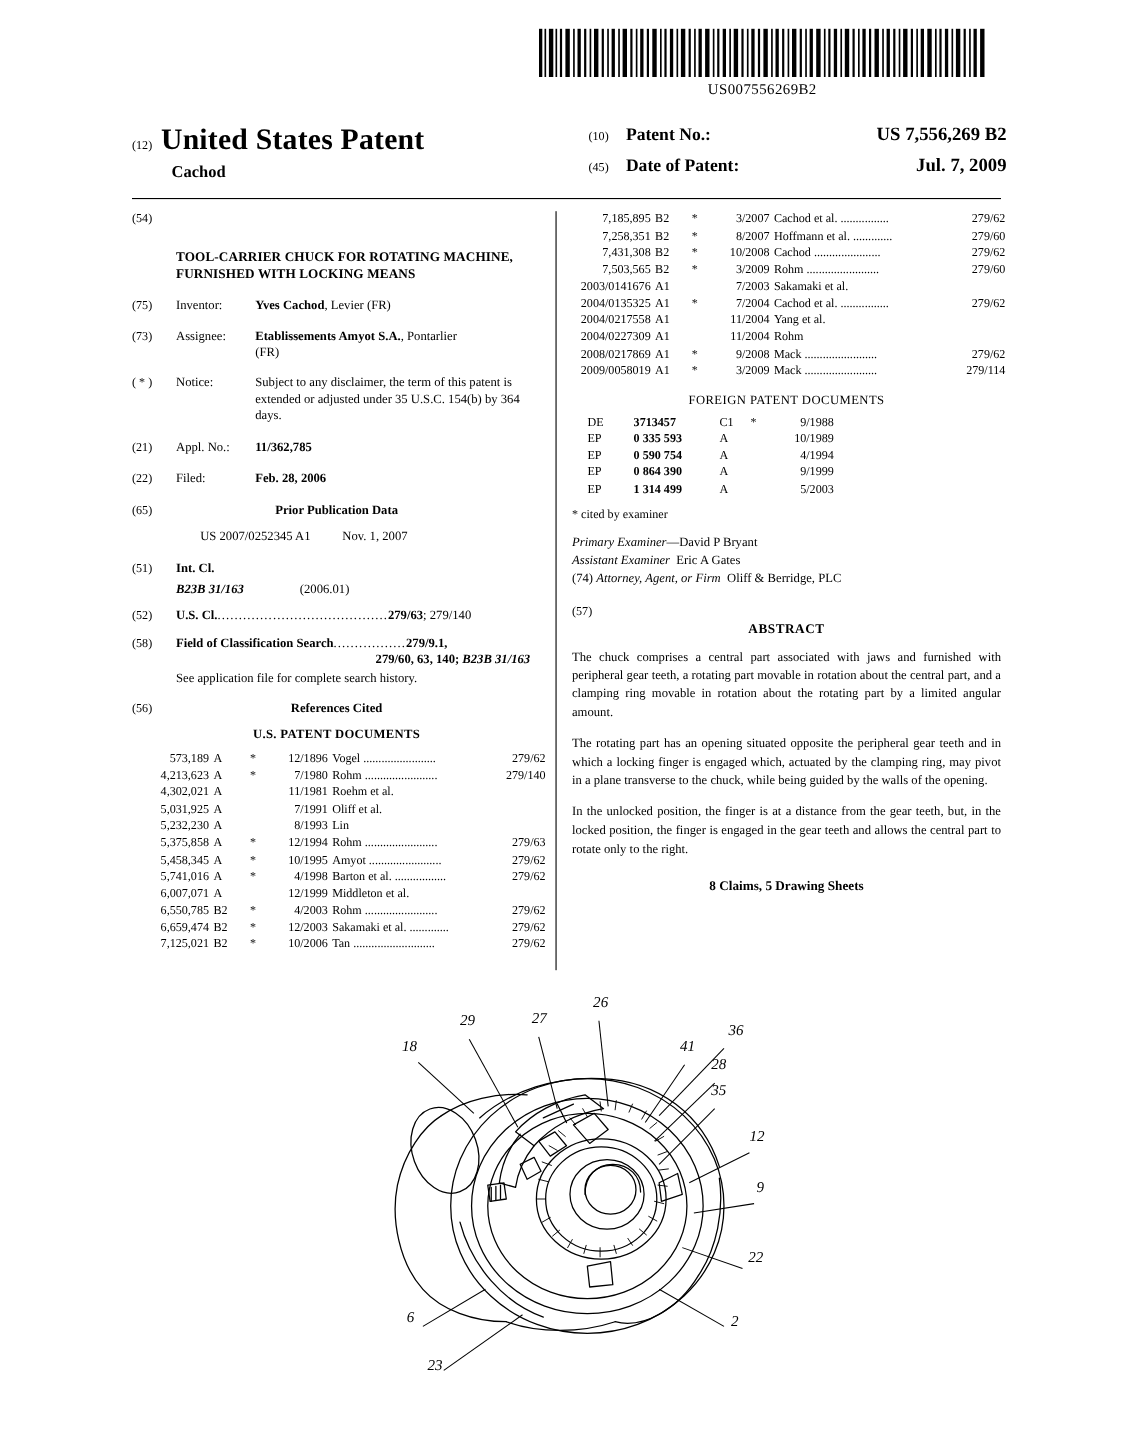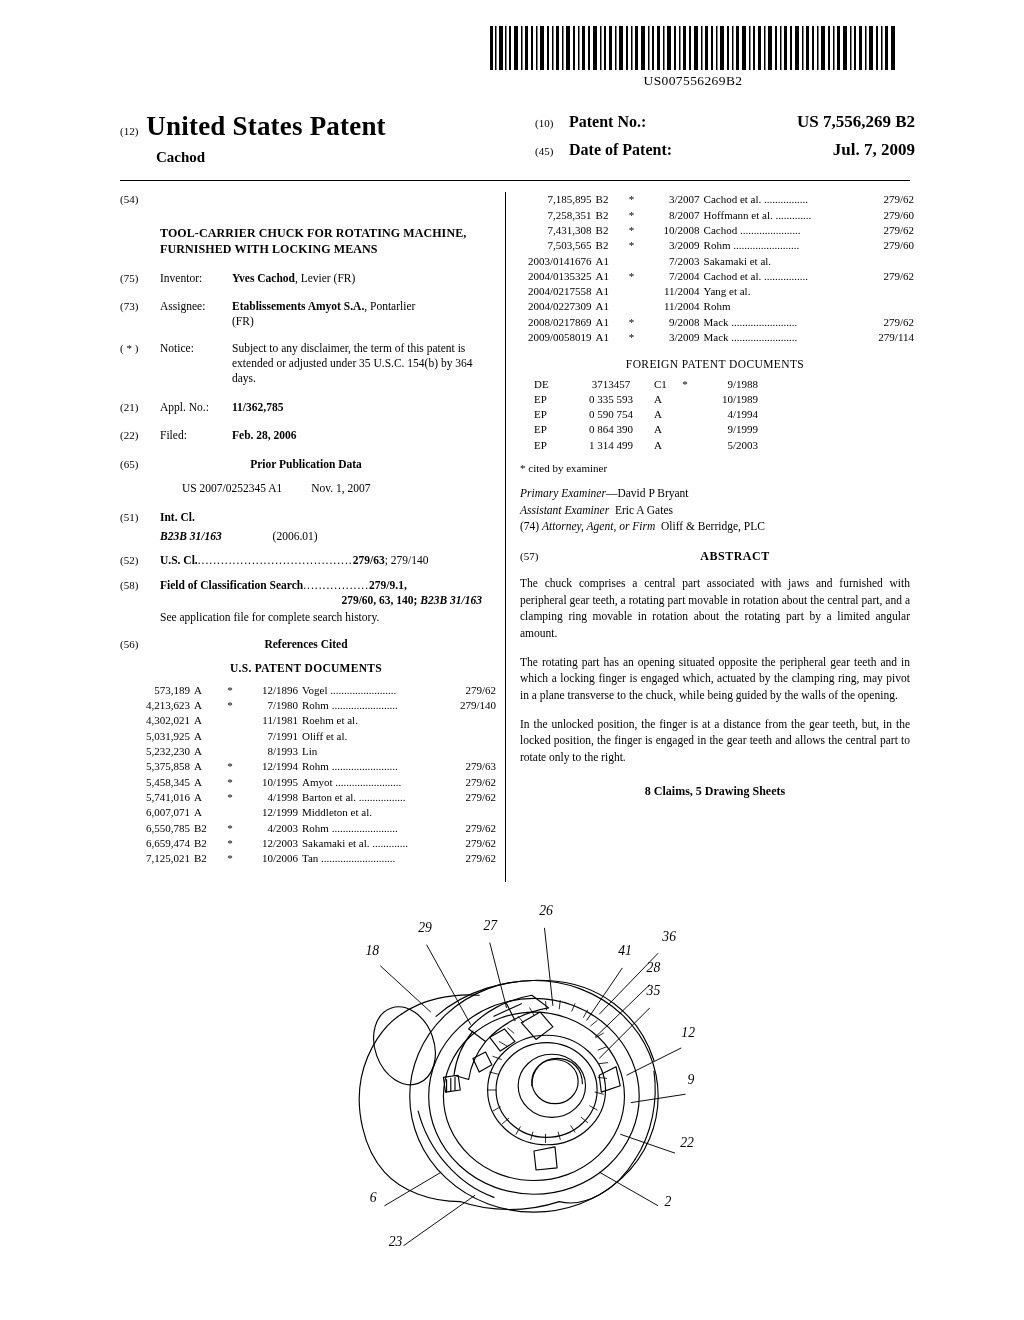--- a/index.html
+++ b/index.html
@@ -200,21 +200,21 @@
   table.foreign {
     border-collapse: collapse;
     font-size: 11px;
     margin-left: 10px;
   }
   table.foreign td {
     padding: 0.4px 4px;
     white-space: nowrap;
   }
   td.f1 { width: 34px; }
-  td.f2 { text-align: center; width: 70px; }
+  td.f2 { text-align: left; width: 70px; font-weight: bold; }
   td.f3 { width: 16px; }
   td.f4 { width: 14px; text-align: center; }
   td.f5 { text-align: right; width: 58px; }
 
   .cited-by {
     margin-top: 8px;
     font-size: 11px;
   }
   .examiners {
     margin-top: 10px;
@@ -224,20 +224,21 @@
 
   .abstract-head {
     text-align: center;
     font-weight: bold;
     font-size: 12px;
     letter-spacing: 0.5px;
   }
   .abs-row {
     display: flex;
     margin-top: 14px;
+    flex-direction: column;
   }
   .abs-tag {
     width: 40px;
     font-size: 11px;
     flex: none;
   }
   .abs-title {
     flex: 1;
   }
   .abstract-body {

